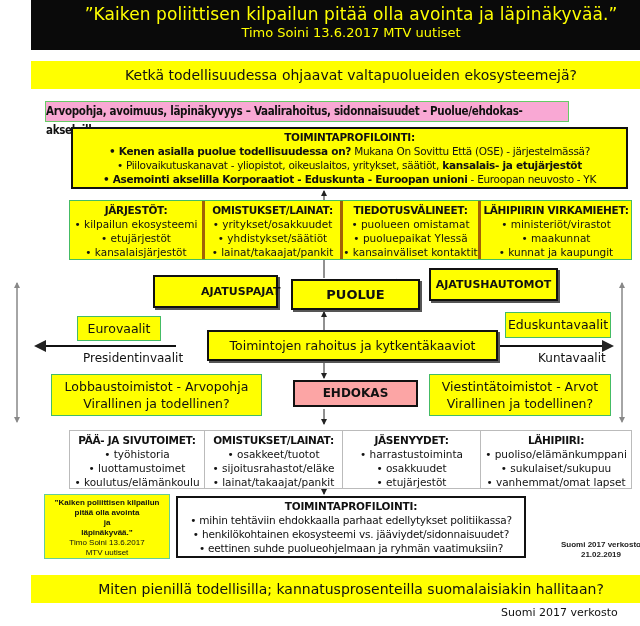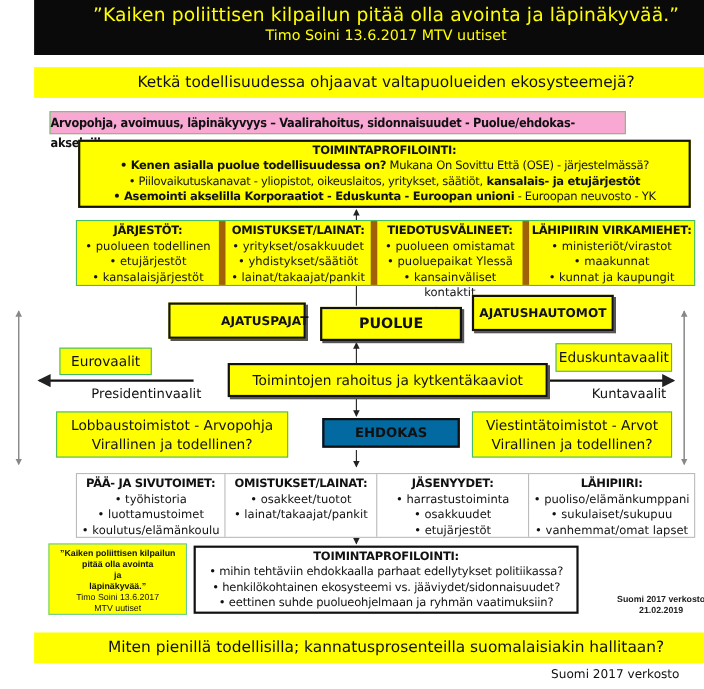--- a/index.html
+++ b/index.html
@@ -22,42 +22,42 @@
                  border:2px solid #111; font-size:10.5px; line-height:14px; text-align:center;
                  letter-spacing:-0.3px; padding-top:1px; }
   #profile-top .t { font-weight:bold; }
   b { font-weight:bold; }
 
   .grid4 { display:flex; }
   .cell { box-sizing:border-box; text-align:center; font-size:10.5px; line-height:14px; padding-top:2px; }
   .cell .h { font-weight:bold; letter-spacing:-0.3px; }
 
   #groups-top { left:38px; top:200px; width:563px; height:60px; background:#ffff00; border:1px solid #44bb66; }
-  #groups-top .cell { border-right:6px solid #a16207; height:58px; }
+  #groups-top .cell { border-right:3px solid #a16207; height:58px; }
   #groups-top .cell:last-child { border-right:none; }
 
   .blackbox { background:#ffff00; border:2px solid #111; font-weight:bold; text-align:center; }
   #ajatuspajat { left:122px; top:275px; width:125px; height:33px; font-size:11px; line-height:29px; box-shadow:2px 2px 0 #555;padding-left:46px; }
   #puolue { left:260px; top:279px; width:129px; height:31px; font-size:13px; line-height:27px; box-shadow:2px 2px 0 #555;text-align:center; }
   #ajatushautomot { left:398px; top:268px; width:129px; height:33px; font-size:11px; line-height:29px; box-shadow:2px 2px 0 #555; }
 
   .greenbox { background:#ffff00; border:1px solid #44bb66; text-align:center; }
-  #eurovaalit { left:23px; top:316px; width:84px; height:25px; font-size:12.5px; line-height:23px; }
+  #eurovaalit { left:46px; top:316px; width:84px; height:25px; font-size:12.5px; line-height:23px; }
   #eduskuntavaalit { left:474px; top:312px; width:106px; height:26px; font-size:12.5px; line-height:24px; }
 
   #funding { left:176px; top:330px; width:291px; height:31px; font-size:12.5px; line-height:27px; font-weight:normal; box-shadow:2px 2px 0 #555; }
 
   .label { font-size:12px; }
   #presidentinvaalit { left:52px; top:351px; }
   #kuntavaalit { left:507px; top:351px; }
 
   #lobbaus { left:20px; top:374px; width:211px; height:42px; font-size:12.5px; line-height:17px; padding-top:3px; }
   #viestinta { left:398px; top:374px; width:182px; height:42px; font-size:12.5px; line-height:17px; padding-top:3px; }
 
-  #ehdokas { left:262px; top:380px; width:125px; height:27px; background:#0369a1; border:2px solid #111;
+  #ehdokas { left:262px; top:380px; width:125px; height:27px; background:#fca5a5; border:2px solid #111;
              font-weight:bold; font-size:12px; line-height:23px; text-align:center; }
 
   #groups-bottom { left:38px; top:430px; width:563px; height:59px; background:#fff; border:1px solid #bbb; }
   #groups-bottom .cell { border-right:1px solid #bbb; height:57px; }
   #groups-bottom .cell:last-child { border-right:none; }
 
   #quote-small { left:13px; top:494px; width:126px; height:65px; background:#ffff00; border:1px solid #66cc99;
                  font-family:"Liberation Sans", sans-serif; font-size:8px; line-height:10px; text-align:center; padding-top:3px; }
   #quote-small .qb { font-weight:bold; }
 
@@ -119,21 +119,21 @@
 <div id="profile-top" class="abs">
   <div class="t">TOIMINTAPROFILOINTI:</div>
   <div><b>• Kenen asialla puolue todellisuudessa on?</b><span> Mukana On Sovittu Että (OSE) - järjestelmässä?</span></div>
   <div><span>• Piilovaikutuskanavat - yliopistot, oikeuslaitos, yritykset, säätiöt,</span><b> kansalais- ja etujärjestöt</b></div>
   <div><b>• Asemointi akselilla Korporaatiot - Eduskunta - Euroopan unioni</b><span> - Euroopan neuvosto - YK</span></div>
 </div>
 
 <div id="groups-top" class="abs grid4">
   <div class="cell" style="width:135px">
     <div class="h">JÄRJESTÖT:</div>
-    <div>• puolueen todellinen</div>
+    <div>• kilpailun ekosysteemi</div>
     <div>• etujärjestöt</div>
     <div>• kansalaisjärjestöt</div>
   </div>
   <div class="cell" style="width:138px">
     <div class="h">OMISTUKSET/LAINAT:</div>
     <div>• yritykset/osakkuudet</div>
     <div>• yhdistykset/säätiöt</div>
     <div>• lainat/takaajat/pankit</div>
   </div>
   <div class="cell" style="width:138px">
@@ -176,20 +176,21 @@
 <div id="groups-bottom" class="abs grid4">
   <div class="cell" style="width:135px">
     <div class="h">PÄÄ- JA SIVUTOIMET:</div>
     <div>• työhistoria</div>
     <div>• luottamustoimet</div>
     <div>• koulutus/elämänkoulu</div>
   </div>
   <div class="cell" style="width:138px">
     <div class="h">OMISTUKSET/LAINAT:</div>
     <div>• osakkeet/tuotot</div>
+    <div>• sijoitusrahastot/eläke</div>
     <div>• lainat/takaajat/pankit</div>
   </div>
   <div class="cell" style="width:138px">
     <div class="h">JÄSENYYDET:</div>
     <div>• harrastustoiminta</div>
     <div>• osakkuudet</div>
     <div>• etujärjestöt</div>
   </div>
   <div class="cell" style="width:150px">
     <div class="h">LÄHIPIIRI:</div>

